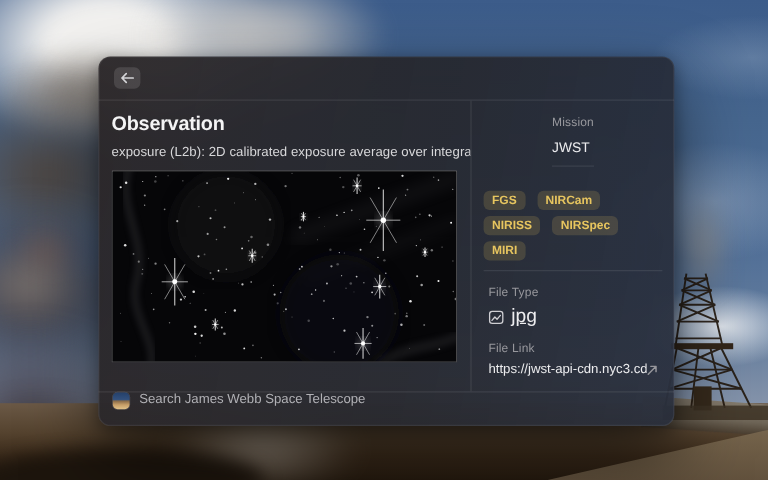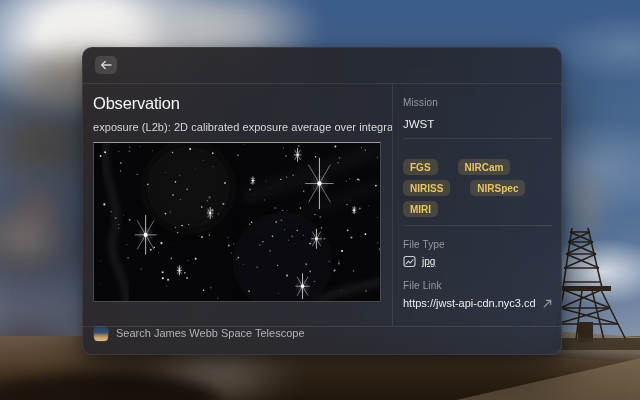--- a/index.html
+++ b/index.html
@@ -54,38 +54,38 @@
     overflow:hidden;display:flex;flex-direction:column;
     background:linear-gradient(100deg,rgba(43,39,41,.96) 0%,rgba(38,39,45,.94) 55%,rgba(38,44,58,.90) 100%);
     box-shadow:0 28px 60px rgba(0,0,0,.55),0 4px 14px rgba(0,0,0,.35),inset 0 0 0 1px rgba(255,255,255,.07);
     backdrop-filter:blur(20px) saturate(1.15);}
   .win-header{height:36px;flex:none;display:flex;align-items:center;padding:0 13px;
     border-bottom:1px solid rgba(255,255,255,.085);}
   .back-btn{width:22px;height:18px;border:none;border-radius:5px;cursor:pointer;
     background:rgba(255,255,255,.12);display:flex;align-items:center;justify-content:center;padding:0;}
   .win-body{flex:1;display:flex;min-height:0;}
   .main-col{width:310px;flex:none;padding:9px 11px 0 11px;box-sizing:border-box;overflow:hidden;}
-  .obs-title{margin:0;font-size:16.5px;font-weight:400;color:#f4f4f5;line-height:1.22;
+  .obs-title{margin:0;font-size:16.5px;font-weight:700;color:#f4f4f5;line-height:1.22;
     letter-spacing:-.2px;}
   .obs-title span{display:block;white-space:nowrap;}
   .obs-subtitle{margin:8px 0 0;font-size:11px;color:#d7d7d9;letter-spacing:.05px;white-space:nowrap;}
   .preview{margin-top:9px;width:286px;height:158px;background:#060608;border-radius:1px;
     border:1px solid rgba(200,200,200,.35);border-top-color:rgba(235,235,235,.65);}
   .preview svg{display:block;width:286px;height:158px;}
   .sidebar{flex:1;min-width:0;border-left:1px solid rgba(255,255,255,.085);
-    padding:0 10px;display:flex;flex-direction:column;box-sizing:border-box;}
+    padding:0 10px;display:flex;flex-direction:column;box-sizing:border-box;align-items:center;}
   .side-section{padding:13px 0 8px 0;}
   .side-section.bordered{border-bottom:1px solid rgba(255,255,255,.085);}
   .side-label{font-size:10px;font-weight:500;color:#98989d;letter-spacing:.15px;}
   .side-value{font-size:11.5px;color:#ededef;margin-top:10px;}
-  .tags{display:flex;flex-wrap:wrap;gap:5px 20px;margin-top:7px;}
+  .tags{display:flex;flex-wrap:wrap;gap:5px 10px;margin-top:7px;}
   .tag{font-size:10px;font-weight:600;color:#e7c55f;background:rgba(236,201,94,.16);
     padding:2.5px 7px;border-radius:5px;white-space:nowrap;}
   .file-row{display:flex;align-items:center;gap:6px;margin-top:5px;}
-  .file-row .fname{font-size:10px;color:#ededef;text-decoration:underline;}
+  .file-row .fname{font-size:16px;color:#ededef;text-decoration:underline;}
   .link-group{margin-top:12px;}
   .link-row{display:flex;align-items:center;justify-content:space-between;margin-top:6px;cursor:pointer;}
   .url{font-size:11px;color:#ececee;white-space:nowrap;overflow:hidden;max-width:132px;}
   .win-footer{height:28px;flex:none;border-top:1px solid rgba(255,255,255,.085);
     display:flex;align-items:flex-start;gap:8px;padding:0 12px;}
   .app-icon{width:14px;height:14px;border-radius:4px;flex:none;
     background:linear-gradient(180deg,#24406a 0%,#32507d 42%,#8a6c49 52%,#c79f68 74%,#e0c189 100%);
     box-shadow:0 0 0 .5px rgba(255,255,255,.18);}
   .footer-text{font-size:11px;color:#b1b1b5;}
 </style>

